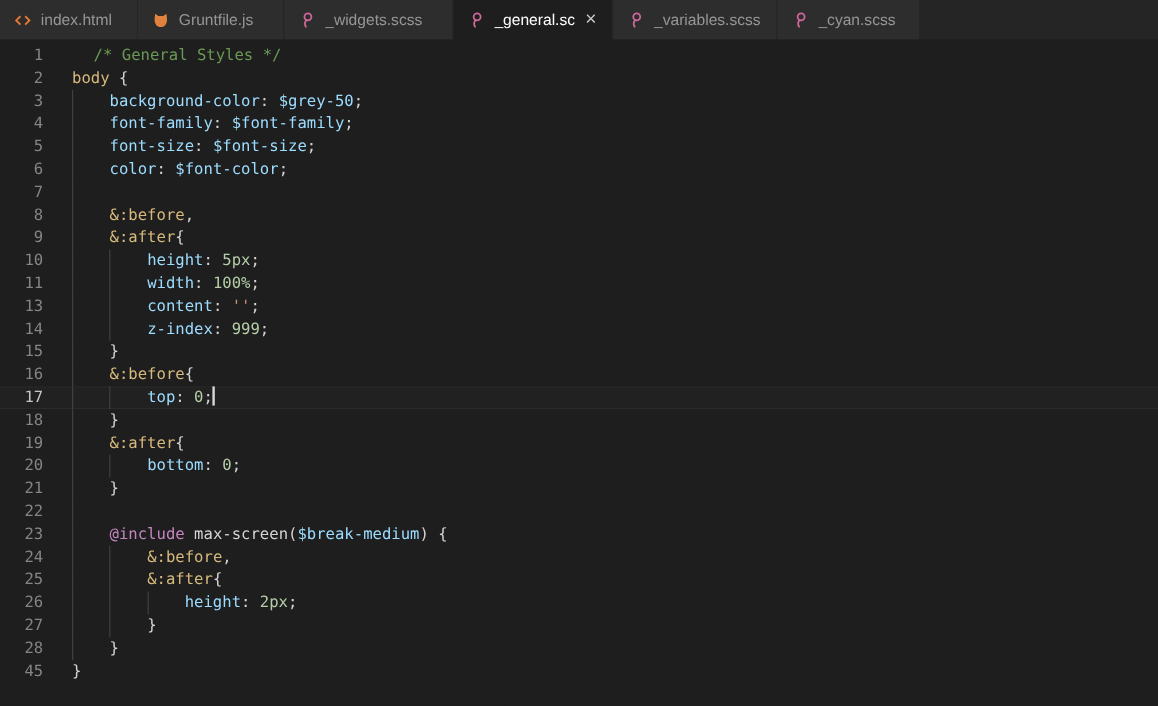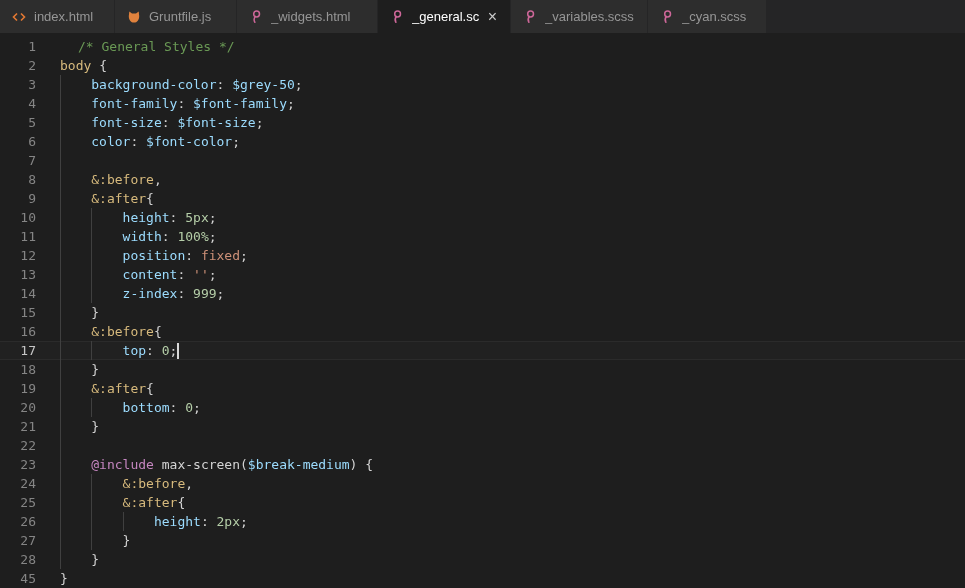--- a/index.html
+++ b/index.html
@@ -116,21 +116,21 @@
     </div>
     <div class="tab">
       <span class="tab-icon">
         <svg width="16" height="16" viewBox="0 0 16 16">
           <g fill="none" stroke="#cd6799" stroke-width="1.5" stroke-linecap="round">
             <circle cx="8.6" cy="5" r="2.9"></circle>
             <path d="M7.4 7.6 C5.9 9.4 5.7 11.4 6.9 13.3"></path>
           </g>
         </svg>
       </span>
-      <span class="tab-label">_widgets.html</span>
+      <span class="tab-label">_widgets.scss</span>
     </div>
     <div class="tab active">
       <span class="tab-icon">
         <svg width="16" height="16" viewBox="0 0 16 16">
           <g fill="none" stroke="#cd6799" stroke-width="1.5" stroke-linecap="round">
             <circle cx="8.6" cy="5" r="2.9"></circle>
             <path d="M7.4 7.6 C5.9 9.4 5.7 11.4 6.9 13.3"></path>
           </g>
         </svg>
       </span>
@@ -197,24 +197,20 @@
       <span class="ln">9</span>
       <span class="code" style="padding-left: 4ch;"><i class="guide" style="left: 0ch;"></i><span class="tok-selector">&amp;:after</span><span class="tok-punct">{</span></span>
     </div>
     <div class="line">
       <span class="ln">10</span>
       <span class="code" style="padding-left: 8ch;"><i class="guide" style="left: 0ch;"></i><i class="guide" style="left: 4ch;"></i><span class="tok-property">height</span><span class="tok-punct">: </span><span class="tok-number">5px</span><span class="tok-punct">;</span></span>
     </div>
     <div class="line">
       <span class="ln">11</span>
       <span class="code" style="padding-left: 8ch;"><i class="guide" style="left: 0ch;"></i><i class="guide" style="left: 4ch;"></i><span class="tok-property">width</span><span class="tok-punct">: </span><span class="tok-number">100%</span><span class="tok-punct">;</span></span>
-    </div>
-    <div class="line">
-      <span class="ln">12</span>
-      <span class="code" style="padding-left: 8ch;"><i class="guide" style="left: 0ch;"></i><i class="guide" style="left: 4ch;"></i><span class="tok-property">position</span><span class="tok-punct">: </span><span class="tok-value">fixed</span><span class="tok-punct">;</span></span>
     </div>
     <div class="line">
       <span class="ln">13</span>
       <span class="code" style="padding-left: 8ch;"><i class="guide" style="left: 0ch;"></i><i class="guide" style="left: 4ch;"></i><span class="tok-property">content</span><span class="tok-punct">: </span><span class="tok-string">''</span><span class="tok-punct">;</span></span>
     </div>
     <div class="line">
       <span class="ln">14</span>
       <span class="code" style="padding-left: 8ch;"><i class="guide" style="left: 0ch;"></i><i class="guide" style="left: 4ch;"></i><span class="tok-property">z-index</span><span class="tok-punct">: </span><span class="tok-number">999</span><span class="tok-punct">;</span></span>
     </div>
     <div class="line">

